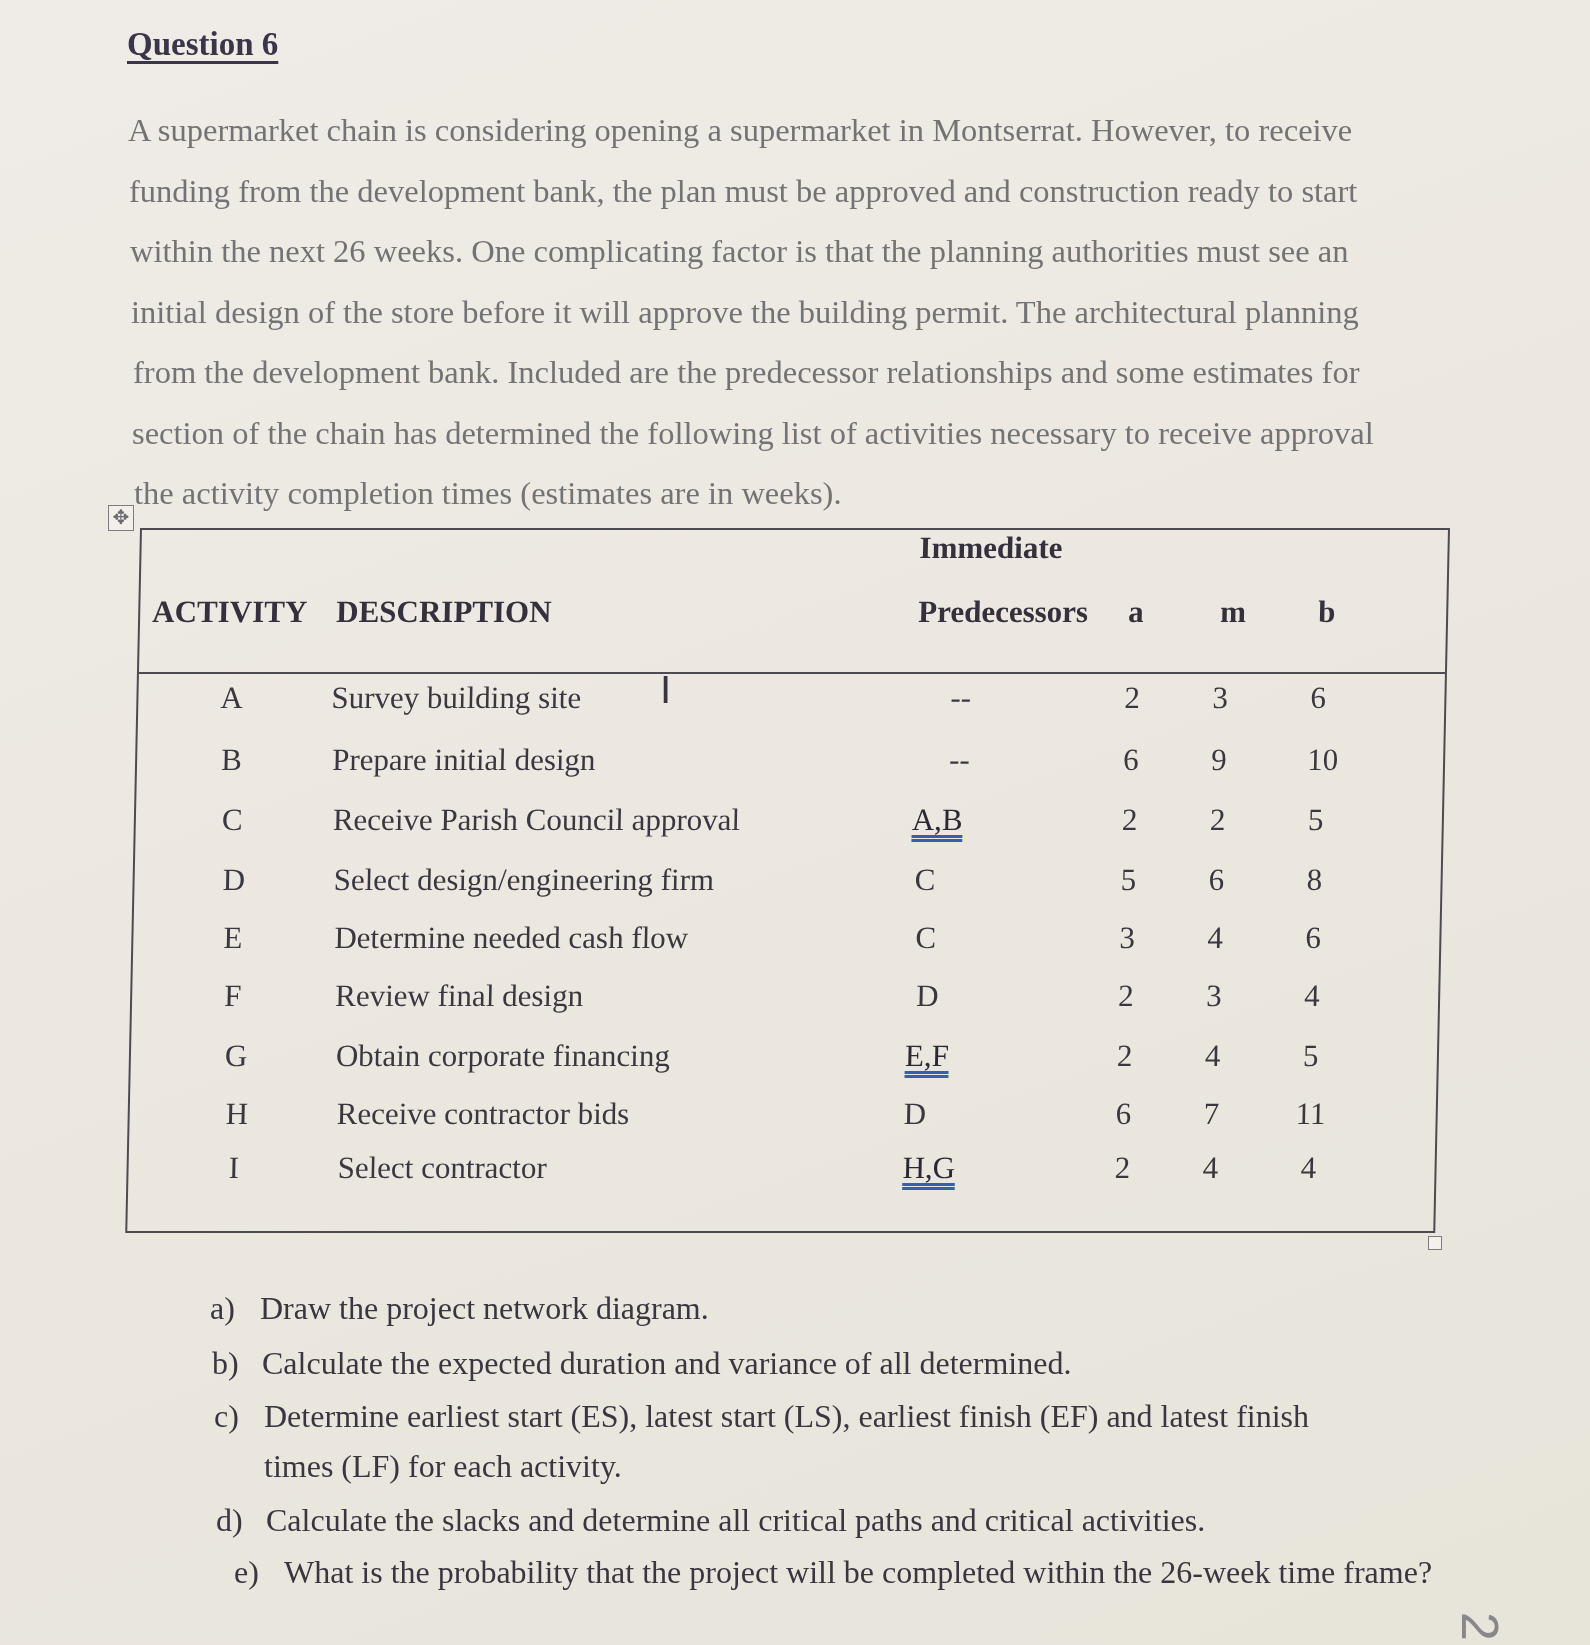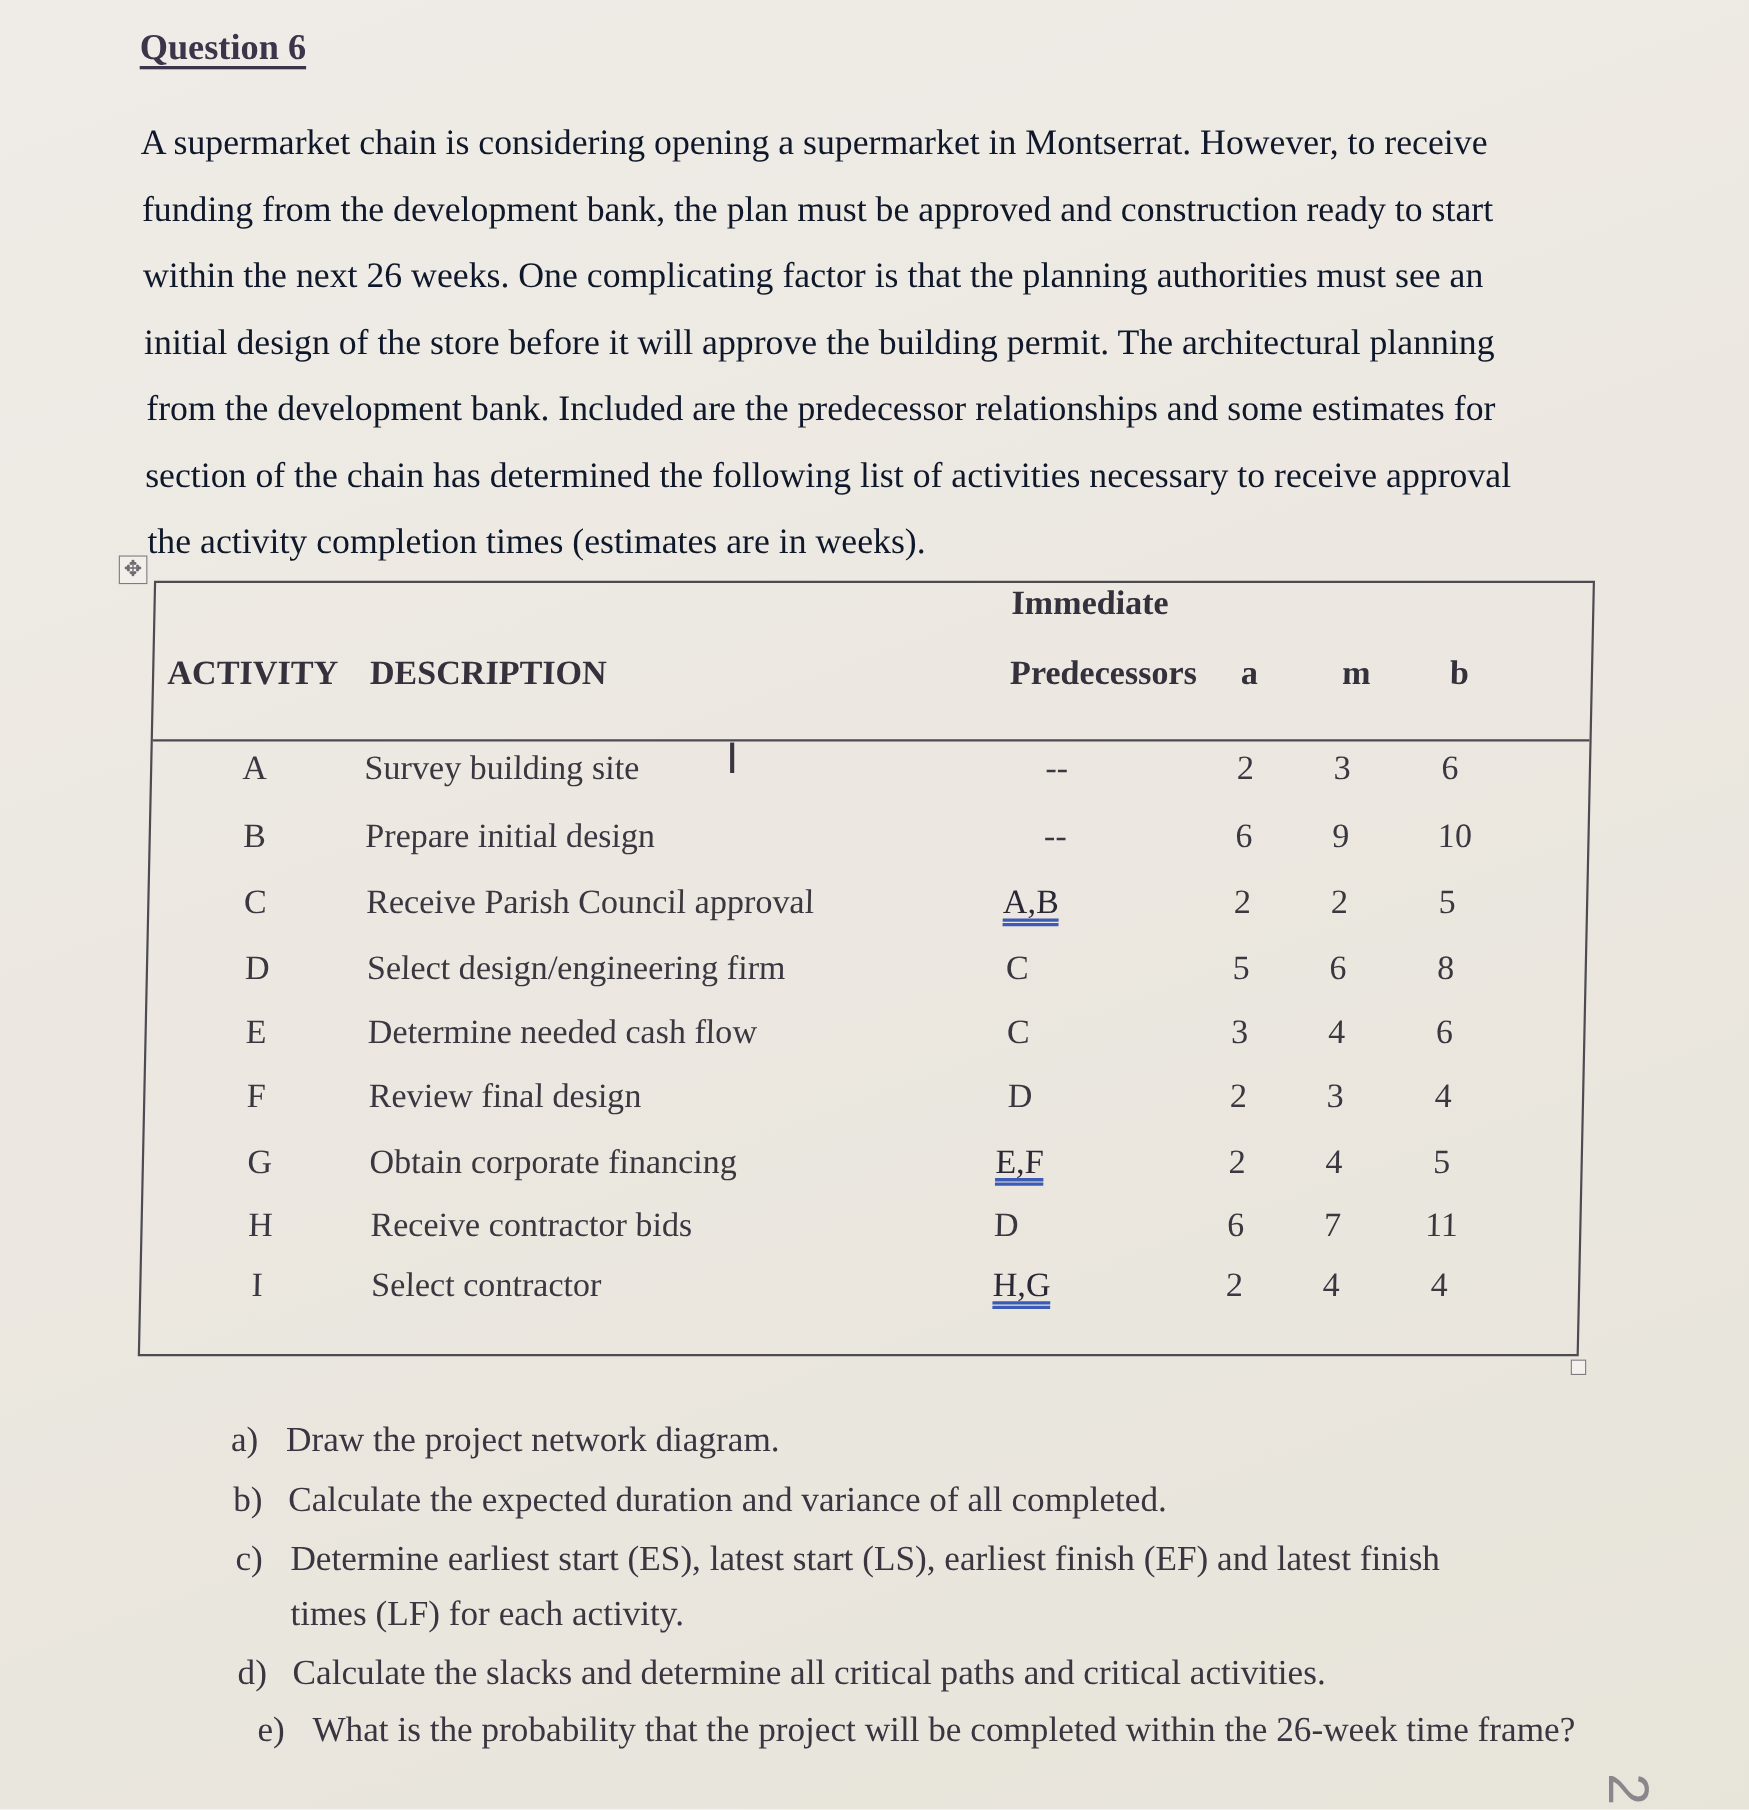--- a/index.html
+++ b/index.html
@@ -11,21 +11,21 @@
       position: relative;
     }
     .page { position: absolute; left: 0; top: 0; width: 1590px; height: 1645px; }
     .q-title {
       position: absolute; left: 127px; top: 26px;
       font-size: 33px; font-weight: bold; text-decoration: underline;
       text-underline-offset: 6px; color: #3a3548;
     }
     .intro {
       position: absolute; left: 128px; top: 100px; width: 1300px;
-      font-size: 32.5px; line-height: 60.5px; color: #0f172a;
+      font-size: 32.5px; line-height: 60.5px; color: #737373;
     }
     .intro p { margin: 0; white-space: nowrap; }
     .move-handle {
       position: absolute; left: 108px; top: 505px; width: 26px; height: 26px;
       border: 1.5px solid #7d7a80; box-sizing: border-box;
       font-family: "DejaVu Sans", sans-serif; font-size: 20px; line-height: 22px;
       text-align: center; color: #6d6a70; background: #f2efea;
     }
     .tbl {
       position: absolute; left: 140px; top: 528px; width: 1310px; height: 705px;
@@ -157,21 +157,21 @@
 
   <div class="text-cursor">I</div>
 
   <div class="resize-handle"></div>
 
   <div class="questions">
     <div class="qi" style="left:0; top:0;">
       <span class="lbl">a)</span><span>Draw the project network diagram.</span>
     </div>
     <div class="qi" style="left:2px; top:55px;">
-      <span class="lbl">b)</span><span>Calculate the expected duration and variance of all completed.</span>
+      <span class="lbl">b)</span><span>Calculate the expected duration and variance of all determined.</span>
     </div>
     <div class="qi" style="left:4px; top:108px;">
       <span class="lbl">c)</span><span>Determine earliest start (ES), latest start (LS), earliest finish (EF) and latest finish</span>
     </div>
     <div class="qi" style="left:4px; top:158px;">
       <span class="lbl"></span><span>times (LF) for each activity.</span>
     </div>
     <div class="qi" style="left:6px; top:212px;">
       <span class="lbl">d)</span><span>Calculate the slacks and determine all critical paths and critical activities.</span>
     </div>

